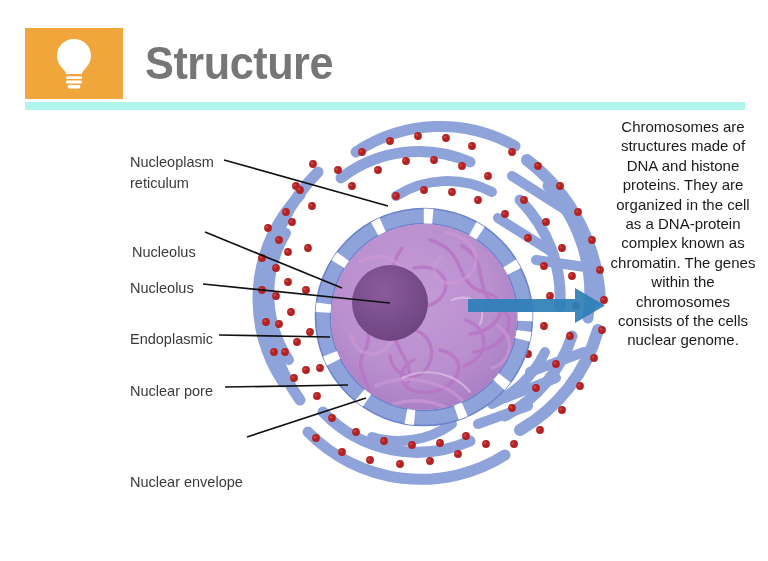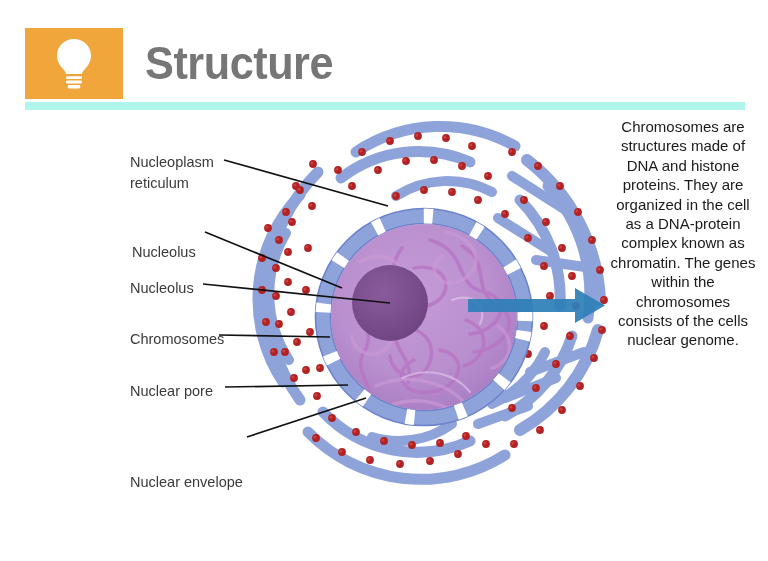--- a/index.html
+++ b/index.html
@@ -271,19 +271,19 @@
       <line x1="247" y1="437" x2="366" y2="398"></line>
     </g>
   </svg>
 
   <div class="lbl" style="left:130px;top:152px;">
     <div>Nucleoplasm</div>
     <div>reticulum</div>
   </div>
   <div class="lbl" style="left:132px;top:242px;">Nucleolus</div>
   <div class="lbl" style="left:130px;top:278px;">Nucleolus</div>
-  <div class="lbl" style="left:130px;top:329px;">Chromosomes</div>
+  <div class="lbl" style="left:130px;top:329px;">Endoplasmic</div>
   <div class="lbl" style="left:130px;top:381px;text-align:right;">Nuclear pore</div>
   <div class="lbl" style="left:130px;top:432px;margin-top:40px;">Nuclear envelope</div>
 
   <div class="side-text">Chromosomes are structures made of DNA and histone proteins. They are organized in the cell as a DNA-protein complex known as chromatin. The genes within the chromosomes consists of the cells nuclear genome.</div>
 
 </div>
 
 </body></html>

